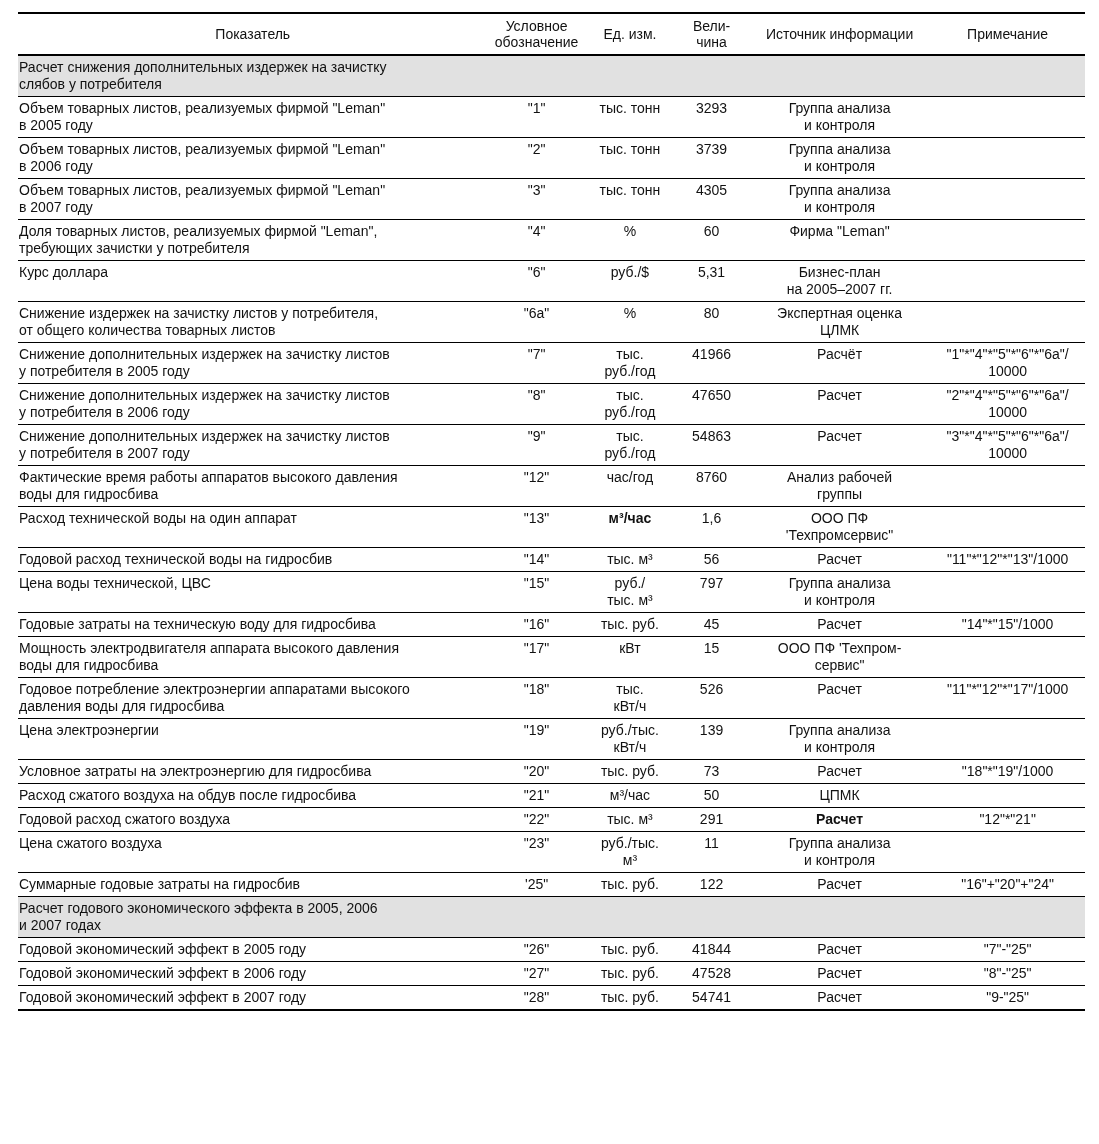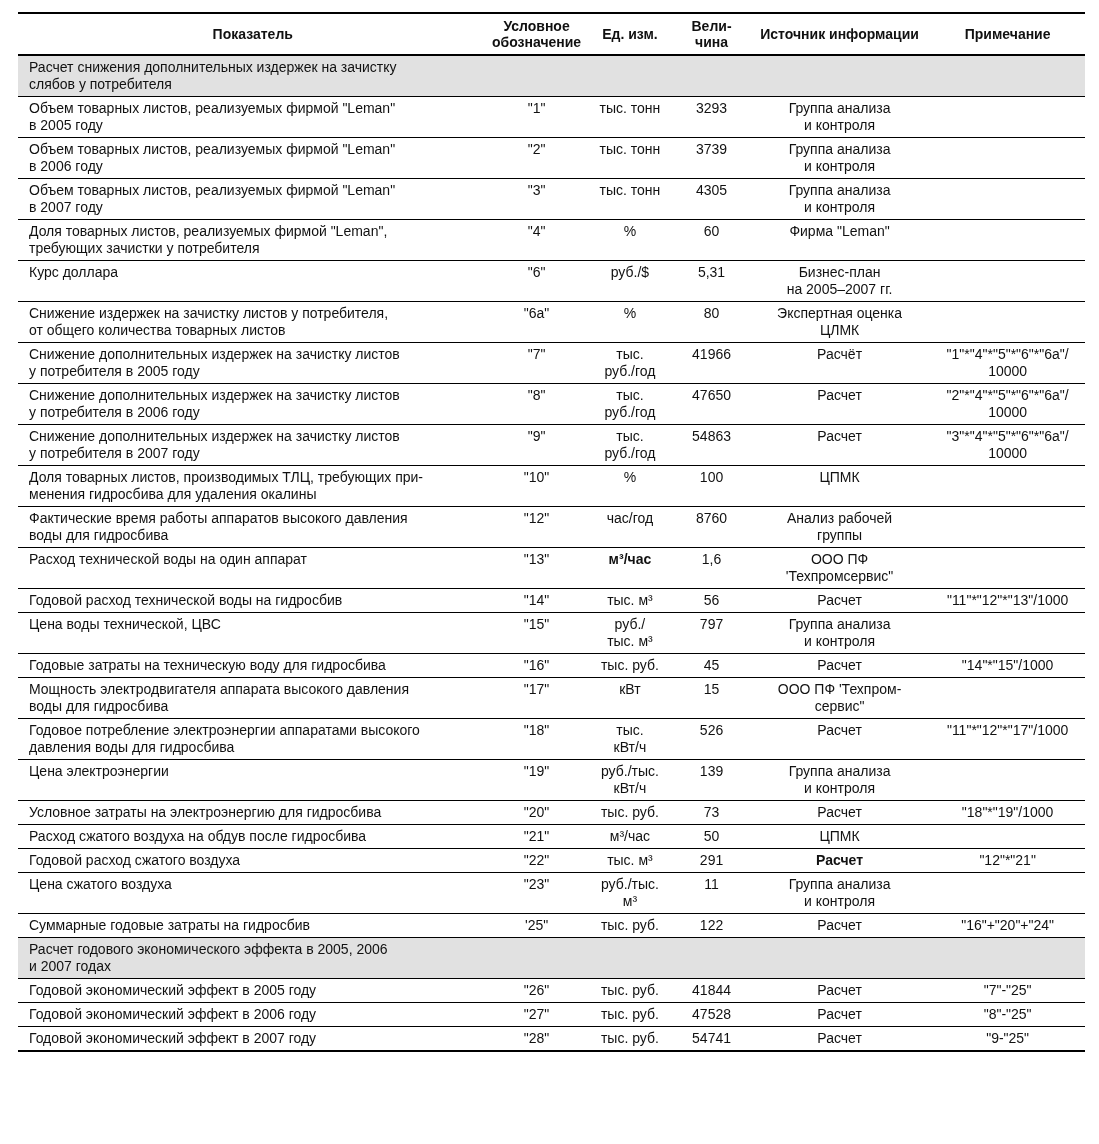--- a/index.html
+++ b/index.html
@@ -17,42 +17,42 @@
   .doc {
     padding: 12px 14px 0 18px;
   }
   table.indicators {
     width: 100%;
     border-collapse: collapse;
     table-layout: fixed;
     border-top: 2px solid #000;
   }
   thead th {
-    font-weight: bold;
+    font-weight: normal;
     font-size: 14px;
     line-height: 16px;
     text-align: center;
     vertical-align: middle;
     padding: 4px 2px;
     border-bottom: 2px solid #000;
     white-space: pre-line;
   }
   tbody td {
     font-size: 14px;
     line-height: 17px;
     padding: 3px 3px;
     border-bottom: 1px solid #000;
     vertical-align: top;
     text-align: center;
     white-space: pre-line;
     word-wrap: break-word;
   }
   tbody td.indicator {
     text-align: left;
-    padding-left: 11px;
+    padding-left: 1px;
   }
   tr.section-row td {
     background: #e1e1e1;
     text-align: left;
   }
   tbody tr:last-child td {
     border-bottom: 2px solid #000;
   }
   td.bold {
     font-weight: bold;
@@ -173,29 +173,20 @@
 у потребителя в 2007 году</td>
           <td>"9"</td>
           <td>тыс.
 руб./год</td>
           <td>54863</td>
           <td>Расчет</td>
           <td>"3"*"4"*"5"*"6"*"6а"/
 10000</td>
         </tr>
         <tr>
-          <td class="indicator">Доля товарных листов, производимых ТЛЦ, требующих при-
-менения гидросбива для удаления окалины</td>
-          <td>"10"</td>
-          <td>%</td>
-          <td>100</td>
-          <td>ЦПМК</td>
-          <td></td>
-        </tr>
-        <tr>
           <td class="indicator">Фактические время работы аппаратов высокого давления
 воды для гидросбива</td>
           <td>"12"</td>
           <td>час/год</td>
           <td>8760</td>
           <td>Анализ рабочей
 группы</td>
           <td></td>
         </tr>
         <tr>

